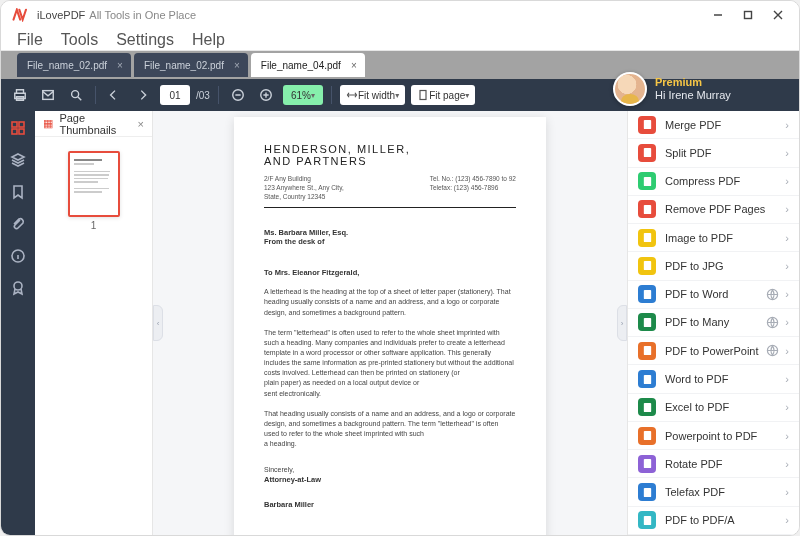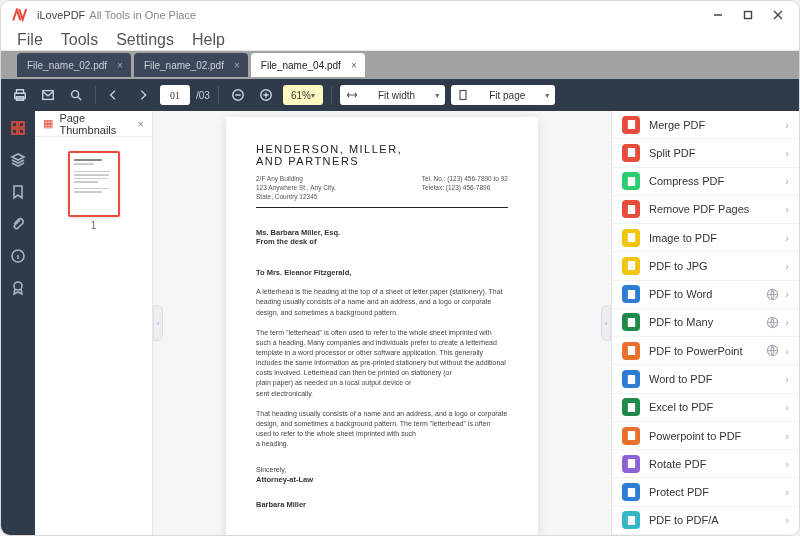--- a/index.html
+++ b/index.html
@@ -23,24 +23,24 @@
   .tabstrip { height: 28px; background: #a3a3a3; display: flex; align-items: center; padding-left: 16px; }
   .tab { height: 24px; background: #3d475a; color: #cbd1da; font-size: 10px; display: flex; align-items: center; padding: 0 8px 0 10px; border-radius: 4px 4px 0 0; margin-right: 3px; cursor: pointer; }
   .tab.active { background: #fff; color: #222; }
   .tab .x { margin-left: 10px; font-size: 10px; opacity: .7; }
 
   
   .toolbar { height: 32px; background: #2f3a4a; display: flex; align-items: center; padding: 0 8px; gap: 6px; position: relative; }
   .tbtn { width: 22px; height: 22px; display: flex; align-items: center; justify-content: center; cursor: pointer; color: #cbd1da; border-radius: 3px; }
   .tbtn svg { width: 14px; height: 14px; stroke: currentColor; fill: none; stroke-width: 1.6; }
   .sep { width: 1px; height: 18px; background: #46536a; margin: 0 2px; }
-  .pagefield { width: 30px; height: 20px; background: #fff; border-radius: 3px; font-size: 10px; text-align: left; display: flex; align-items: center; justify-content: center; color: #333; font-family: Liberation Serif, serif; }
+  .pagefield { width: 30px; height: 20px; background: #fff; border-radius: 3px; font-size: 10px; text-align: left; display: flex; align-items: center; justify-content: center; color: #333; }
   .pagetot { font-size: 10px; color: #cbd1da; }
-  .zoomfield { width: 40px; height: 20px; background: #fef9c3; border-radius: 3px; font-size: 10px; display: flex; align-items: center; justify-content: center; color: #333; }
-  .fitctl { height: 20px; background: #fff; border-radius: 3px; font-size: 10px; display: flex; align-items: center; padding: 0 6px; color: #333; gap: 20px; cursor: pointer; }
+  .zoomfield { width: 40px; height: 20px; background: #86efac; border-radius: 3px; font-size: 10px; display: flex; align-items: center; justify-content: center; color: #333; }
+  .fitctl { height: 20px; background: #fff; border-radius: 3px; font-size: 10px; display: flex; align-items: center; padding: 0 6px; color: #333; gap: 0; cursor: pointer; }
   .caret { font-size: 8px; color: #666; }
 
   
   .userpill { position: absolute; left: 612px; top: -12px; height: 44px; width: 178px; display: flex; align-items: center; gap: 8px; z-index: 5; }
   .avatar { width: 34px; height: 34px; border-radius: 50%; background: radial-gradient(circle at 40% 35%, #f6d8b8 0 35%, #e4b48f 36% 100%); border: 2px solid #fff; box-shadow: 0 1px 4px rgba(0,0,0,.3); position: relative; overflow: hidden; }
   .avatar::after { content:""; position:absolute; left:6px; right:6px; bottom:-4px; height:14px; background:#e7b64a; border-radius:50% 50% 0 0; }
   .userpill .txt { display: flex; flex-direction: column; line-height: 1.15; }
   .premium { font-size: 11px; font-weight: 600; color: #f7c646; }
   .greet { font-size: 11px; color: #e6e9ef; }
 
@@ -67,21 +67,21 @@
   .vgrab.right { right:0; border-radius:6px 0 0 6px; }
   .vgrab.left { left:0; }
   .page { width: 312px; background: #fff; margin-top: 6px; box-shadow: 0 2px 10px rgba(0,0,0,.12); padding: 26px 30px 20px; font-size: 8px; color: #333; overflow: hidden; height: 430px; }
   .ph-title { font-size: 11px; font-weight: 400; letter-spacing: 1.5px; color: #222; }
   .ph-row { display: flex; justify-content: space-between; margin-top: 8px; font-size: 6.5px; color: #555; line-height: 1.35; }
   .ph-hr { border: none; border-top: 1.5px solid #222; margin: 6px 0 20px; }
   .pbold { font-weight: 700; font-size: 7.5px; }
   .ptxt { font-size: 7px; line-height: 1.45; margin-top: 10px; color: #444; }
 
   
-  .tools { width: 188px; background: #fff; border-left: 1px solid #e6e6e6; overflow-y: hidden; display: flex; flex-direction: column; }
+  .tools { width: 172px; background: #fff; border-left: 1px solid #e6e6e6; overflow-y: hidden; display: flex; flex-direction: column; }
   .tool { height: 29px; display: flex; align-items: center; padding: 0 10px 0 10px; border-bottom: 1px solid #f1f2f4; cursor: pointer; font-size: 11px; color: #333; }
   .ticon { width: 18px; height: 18px; border-radius: 4px; display: flex; align-items: center; justify-content: center; margin-right: 9px; flex-shrink: 0; }
   .ticon svg { width: 11px; height: 11px; fill: #fff; }
   .tool .chev { margin-left: auto; color: #a8adb6; font-size: 11px; }
   .tool .globe { margin-left: auto; width: 13px; height: 13px; color: #a8adb6; margin-right: 6px; }
   .tool .globe + .chev { margin-left: 0; }
 </style>
 </head>
 <body>
 <div class="window">
@@ -191,20 +191,27 @@
         <span class="caret">▾</span>
       </div>
   <div class="fitctl">
         <svg width="12" height="12" viewBox="0 0 16 16" fill="none" stroke="#555" stroke-width="1.6">
           <rect x="4" y="2" width="8" height="12"></rect>
         </svg>
         <span>Fit page</span>
         <span class="caret">▾</span>
       </div>
 
+  <div class="userpill">
+    <div class="avatar"></div>
+    <div class="txt">
+      <span class="premium">Premium</span>
+      <span class="greet">Hi Irene Murray</span>
+    </div>
+  </div>
 </div>
 
 <div class="body">
 
   <div class="rail">
     <div class="r active">
           <svg viewBox="0 0 16 16">
             <rect x="2" y="2" width="5" height="5"></rect>
             <rect x="9" y="2" width="5" height="5"></rect>
             <rect x="2" y="9" width="5" height="5"></rect>
@@ -424,21 +431,21 @@
           </div>
           <span>Rotate PDF</span>
           <span class="chev">›</span>
         </div>
         <div class="tool">
           <div class="ticon" style="background: rgb(45, 125, 210);">
             <svg viewBox="0 0 12 12">
               <rect x="2" y="1" width="8" height="10" rx="1" fill="#fff"></rect>
             </svg>
           </div>
-          <span>Protect PDF</span>
+          <span>Telefax PDF</span>
           <span class="chev">›</span>
         </div>
         <div class="tool">
           <div class="ticon" style="background: rgb(51, 183, 196);">
             <svg viewBox="0 0 12 12">
               <rect x="2" y="1" width="8" height="10" rx="1" fill="#fff"></rect>
             </svg>
           </div>
           <span>PDF to PDF/A</span>
           <span class="chev">›</span>

